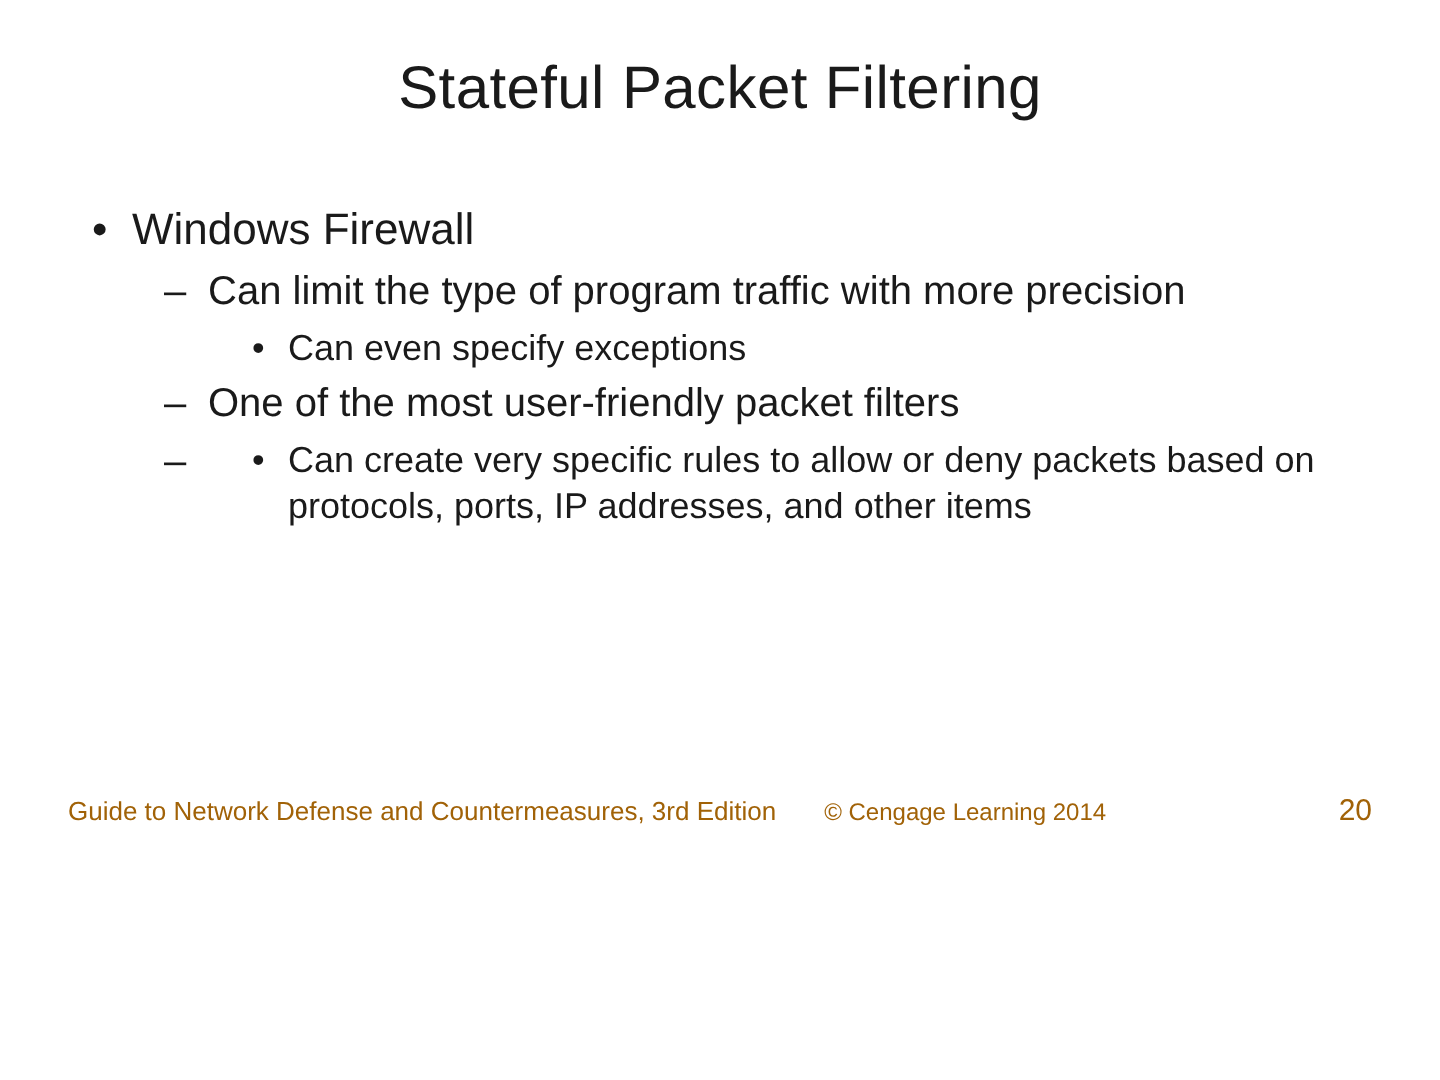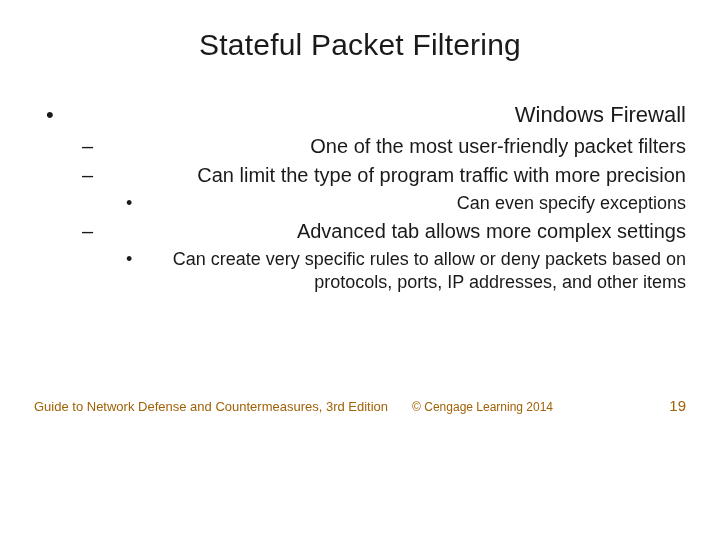--- a/index.html
+++ b/index.html
@@ -24,21 +24,20 @@
     text-align: center;
     font-size: 30px;
     font-weight: 400;
     margin: 0 0 40px 0;
     letter-spacing: 0.2px;
   }
   ul.level1 {
     list-style: none;
     padding: 0;
     margin: 0 0 0 8px;
-    text-align: right;
   }
   ul.level1 > li {
     font-size: 22px;
     margin-bottom: 6px;
     position: relative;
     padding-left: 24px;
   }
   ul.level1 > li::before {
     content: "•";
     position: absolute;
@@ -111,42 +110,41 @@
 <div class="slide">
 
   <h1 class="title">Stateful Packet Filtering</h1>
 
   <ul class="level1">
     <li>
       <span>Windows Firewall</span>
 
       <ul class="level2">
         <li>
-          <span>One of the most user-friendly packet filters</span>
-        </li>
-        <li>
           <span>Can limit the type of program traffic with more precision</span>
           <ul class="level3">
             <li>
               <span>Can even specify exceptions</span>
             </li>
           </ul>
         </li>
         <li>
-          <span>Advanced tab allows more complex settings</span>
+          <span>One of the most user-friendly packet filters</span>
+        </li>
+        <li>
           <ul class="level3">
             <li>
               <span>Can create very specific rules to allow or deny packets based on protocols, ports, IP addresses, and other items</span>
             </li>
           </ul>
         </li>
       </ul>
 
     </li>
   </ul>
 
   <div class="footer">
     <span class="src">Guide to Network Defense and Countermeasures, 3rd Edition</span>
     <span class="copy">© Cengage Learning  2014</span>
-    <span class="page">19</span>
+    <span class="page">20</span>
   </div>
 
 </div>
 
 </body></html>

